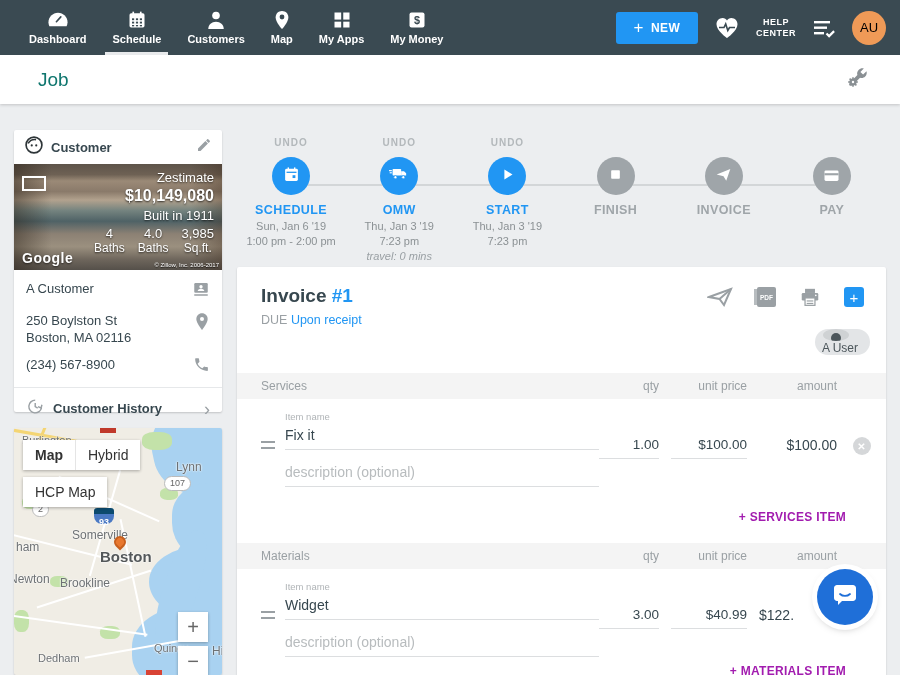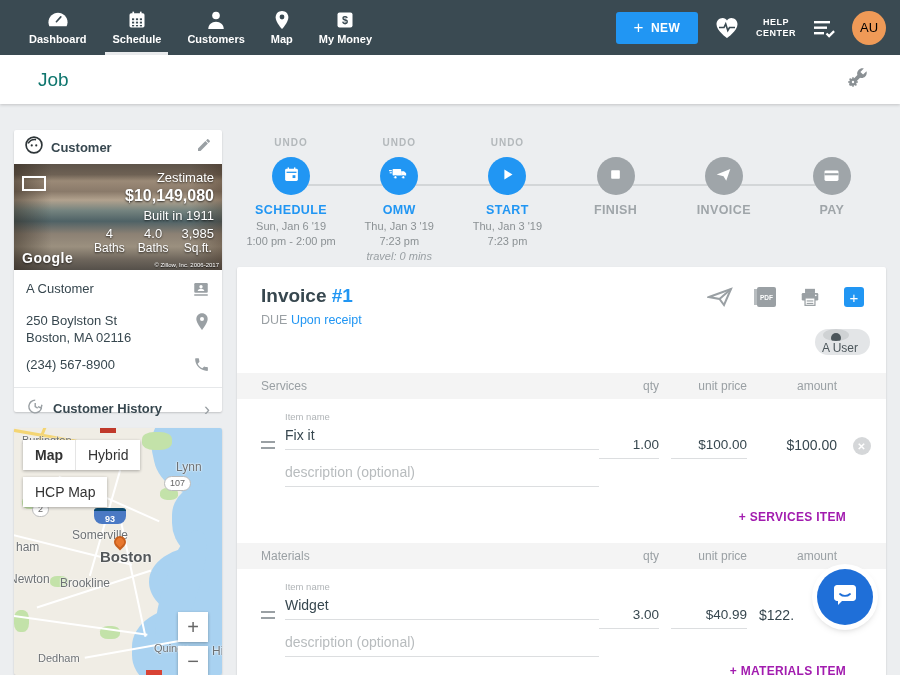--- a/index.html
+++ b/index.html
@@ -73,23 +73,23 @@
               background:#f0ede5; box-shadow:0 1px 2px rgba(0,0,0,.18); border-radius:2px; }
   .water { position:absolute; background:#a9d2f1; }
   .green { position:absolute; background:#c3e2a9; border-radius:40%; }
   .road  { position:absolute; background:#ffffff; }
   .road-y{ position:absolute; background:#f4d573; }
   .redbox{ position:absolute; background:#c0392b; }
   .map-label { position:absolute; color:#6d7174; font-size:11px; text-shadow:0 0 2px #fff,0 0 2px #fff; white-space:nowrap; }
   .map-label.big { font-size:15px; font-weight:bold; color:#54585a; }
   .route-oval { position:absolute; background:#fff; border:1px solid #bbb; border-radius:9px;
                 font-size:9px; color:#666; padding:0 5px; line-height:13px; }
-  .route-shield { position:absolute; width:32px; height:16px; background:#4a79c4; color:#fff; font-size:9px;
+  .route-shield { position:absolute; width:20px; height:16px; background:#4a79c4; color:#fff; font-size:9px;
                   font-weight:bold; text-align:center; line-height:16px;
-                  border-radius:3px 3px 8px 8px; border-top:3px solid #0c4a6e; }
+                  border-radius:3px 3px 8px 8px; border-top:6px solid #0c4a6e; }
   .map-pin { position:absolute; width:12px; height:12px; background:#e8782f; border-radius:50% 50% 50% 0;
              transform:rotate(-45deg); border:2px solid #c75f1d; }
   .map-btn-box { position:absolute; background:#fff; box-shadow:0 1px 3px rgba(0,0,0,.3); display:flex; }
   .map-btn { font-size:14px; color:#333; padding:7px 12px; cursor:pointer; }
   .map-btn.active { font-weight:bold; }
   .map-btn + .map-btn { border-left:1px solid #e5e5e5; }
   .zoom-btn { position:absolute; width:30px; height:30px; background:#fff; box-shadow:0 1px 3px rgba(0,0,0,.3);
               color:#666; font-size:20px; display:flex; align-items:center; justify-content:center; cursor:pointer; }
 
   
@@ -205,20 +205,33 @@
         <span class="nav-label">Customers</span>
       </div>
       <div class="nav-item">
         <span>
             <svg width="18" height="20" viewBox="0 0 24 26">
               <path d="M12 1C7 1 3.5 4.8 3.5 9.5c0 6.2 8.5 15.5 8.5 15.5s8.5-9.3 8.5-15.5C20.5 4.8 17 1 12 1z" fill="#fff"></path>
               <circle cx="12" cy="9" r="3.2" fill="#3a4a52"></circle>
             </svg>
           </span>
         <span class="nav-label">Map</span>
+      </div>
+      <div class="nav-item">
+        <span>
+            <svg width="20" height="20" viewBox="0 0 24 24">
+              <g fill="#fff">
+                <rect x="3" y="3" width="8" height="8.5"></rect>
+                <rect x="13.5" y="3" width="7.5" height="8.5"></rect>
+                <rect x="3" y="14" width="8" height="7"></rect>
+                <rect x="13.5" y="14" width="7.5" height="7"></rect>
+              </g>
+            </svg>
+          </span>
+        <span class="nav-label">My Apps</span>
       </div>
       <div class="nav-item">
         <span>
             <svg width="20" height="20" viewBox="0 0 24 24">
               <rect x="3" y="3" width="18" height="18" rx="2.5" fill="#fff"></rect>
               <text x="12" y="17" text-anchor="middle" font-size="13" font-weight="bold" fill="#3a4a52" font-family="Liberation Sans, sans-serif">$</text>
             </svg>
           </span>
         <span class="nav-label">My Money</span>
       </div>

